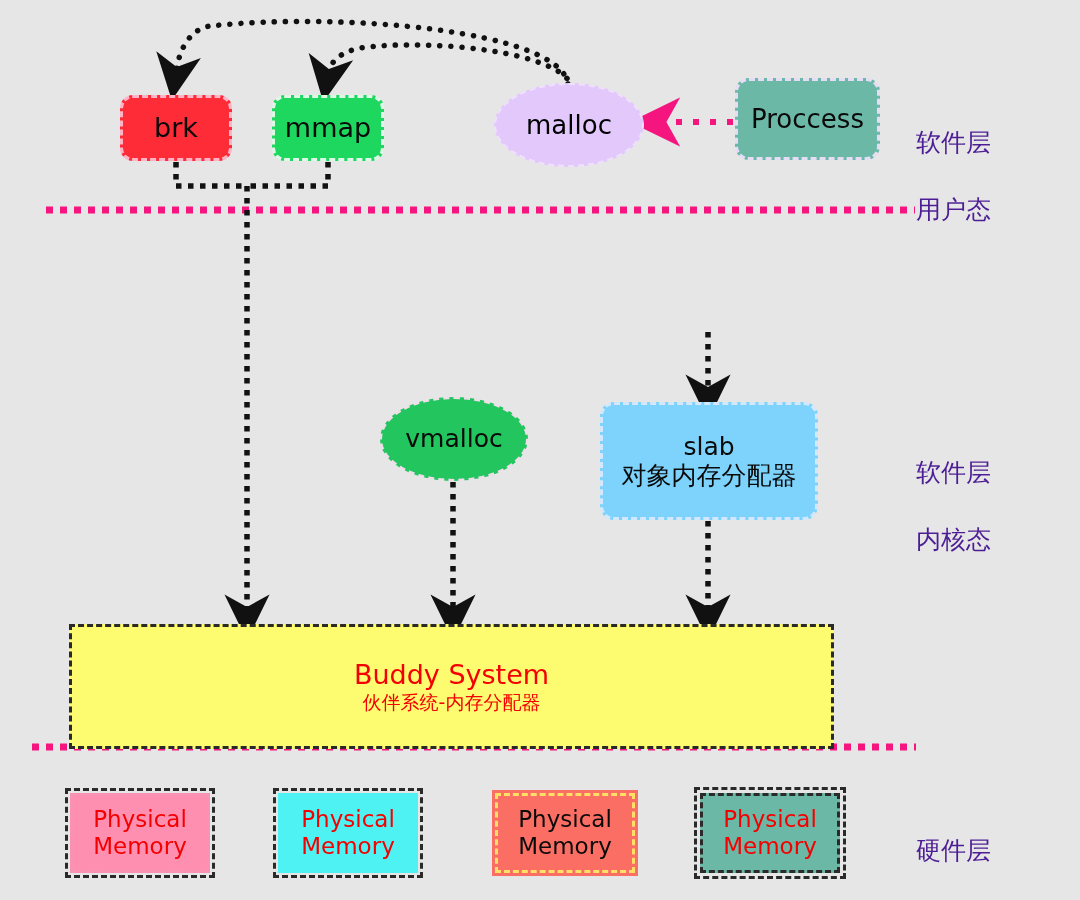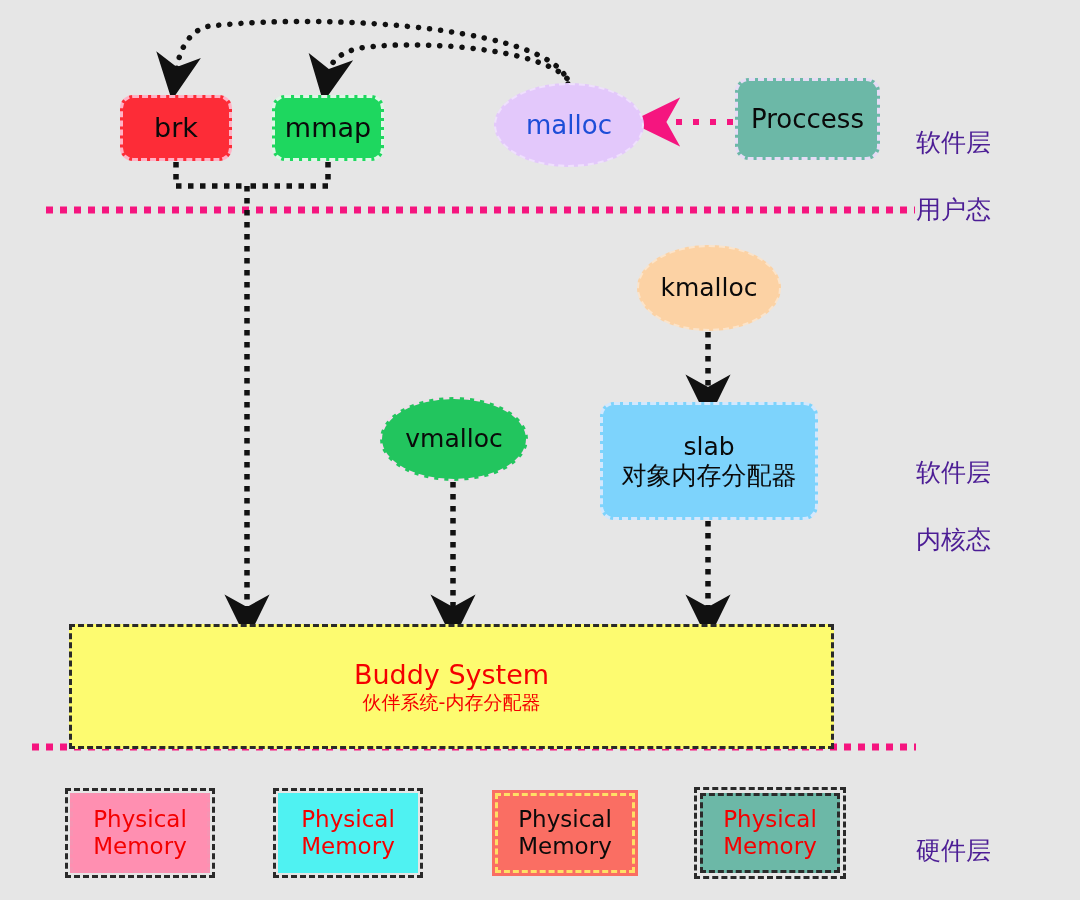--- a/index.html
+++ b/index.html
@@ -54,21 +54,21 @@
     border-radius: 13px;
     border: 3px dashed #dff7e6;
     color: #0a0a0a;
     font-size: 27px;
   }
   #node-malloc {
     left: 494px; top: 83px; width: 150px; height: 84px;
     background: #e3c8fb;
     border-radius: 50%;
     border: 2px dashed #efe0fd;
-    color: #1d4ed8;
+    color: #000000;
     font-size: 26px;
   }
   #node-process {
     left: 735px; top: 78px; width: 145px; height: 82px;
     background: #6cb8a7;
     border-radius: 14px;
     border: 3px dashed #e6dcf5;
     color: #0a0a0a;
     font-size: 26px;
   }
@@ -210,23 +210,20 @@
   </div>
 
   <div class="node" id="node-malloc">
     <span class="lbl">malloc</span>
   </div>
 
   <div class="node" id="node-process">
     <span class="lbl">Proccess</span>
   </div>
 
-  <div class="node" id="node-kmalloc">
-    <span class="lbl">kmalloc</span>
-  </div>
 
   <div class="node" id="node-vmalloc">
     <span class="lbl">vmalloc</span>
   </div>
 
   <div class="node" id="node-slab">
     <span>
       <span class="lbl lbl-en">slab</span>
       <span class="lbl lbl-cn">对象内存分配器</span>
     </span>

